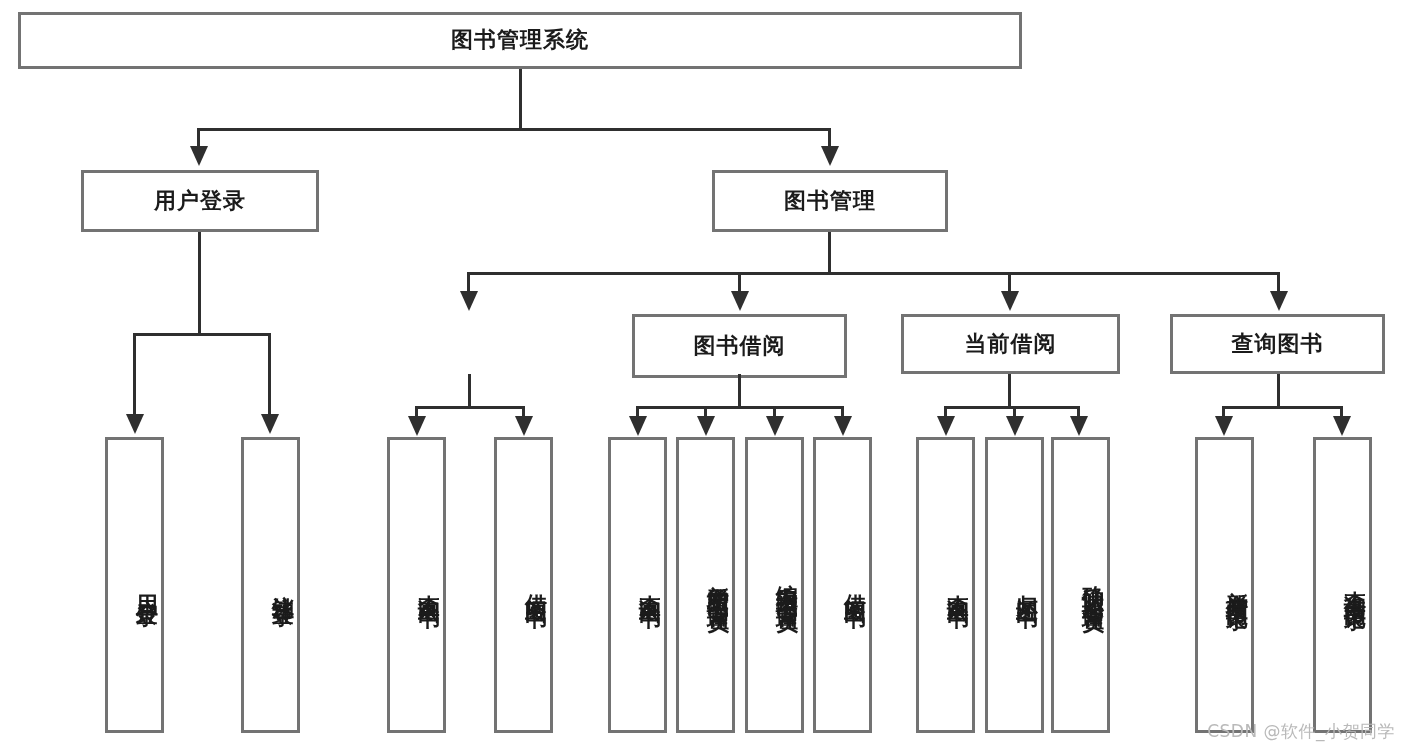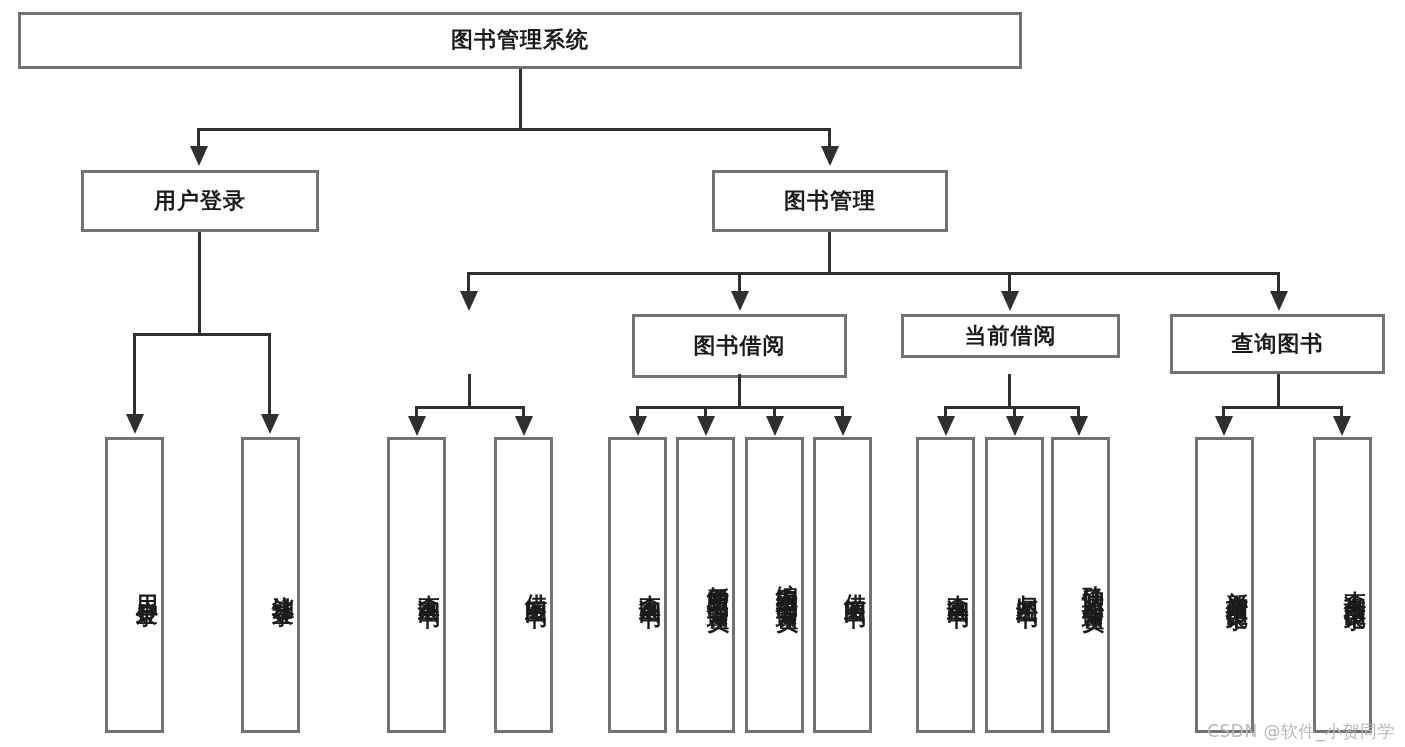--- a/index.html
+++ b/index.html
@@ -119,21 +119,21 @@
   <div class="edge v" style="left:738px; top:272px; width:3px; height:21px;"></div>
   <div class="arrow" style="left:731px; top:291px;"></div>
   <div class="edge v" style="left:1008px; top:272px; width:3px; height:21px;"></div>
   <div class="arrow" style="left:1001px; top:291px;"></div>
   <div class="edge v" style="left:1277px; top:272px; width:3px; height:21px;"></div>
   <div class="arrow" style="left:1270px; top:291px;"></div>
 
   <div class="node horiz" style="left:632px; top:314px; width:215px; height:64px;">
     <span>图书借阅</span>
   </div>
-  <div class="node horiz" style="left:901px; top:314px; width:219px; height:44px;">
+  <div class="node horiz" style="left:901px; top:314px; width:219px; height:60px;">
     <span>当前借阅</span>
   </div>
   <div class="node horiz" style="left:1170px; top:314px; width:215px; height:60px;">
     <span>查询图书</span>
   </div>
 
   <div class="edge v" style="left:468px; top:374px; width:3px; height:34px;"></div>
   <div class="edge h" style="left:415px; top:406px; width:110px; height:3px;"></div>
   <div class="edge v" style="left:415px; top:406px; width:3px; height:14px;"></div>
   <div class="arrow" style="left:408px; top:416px;"></div>

